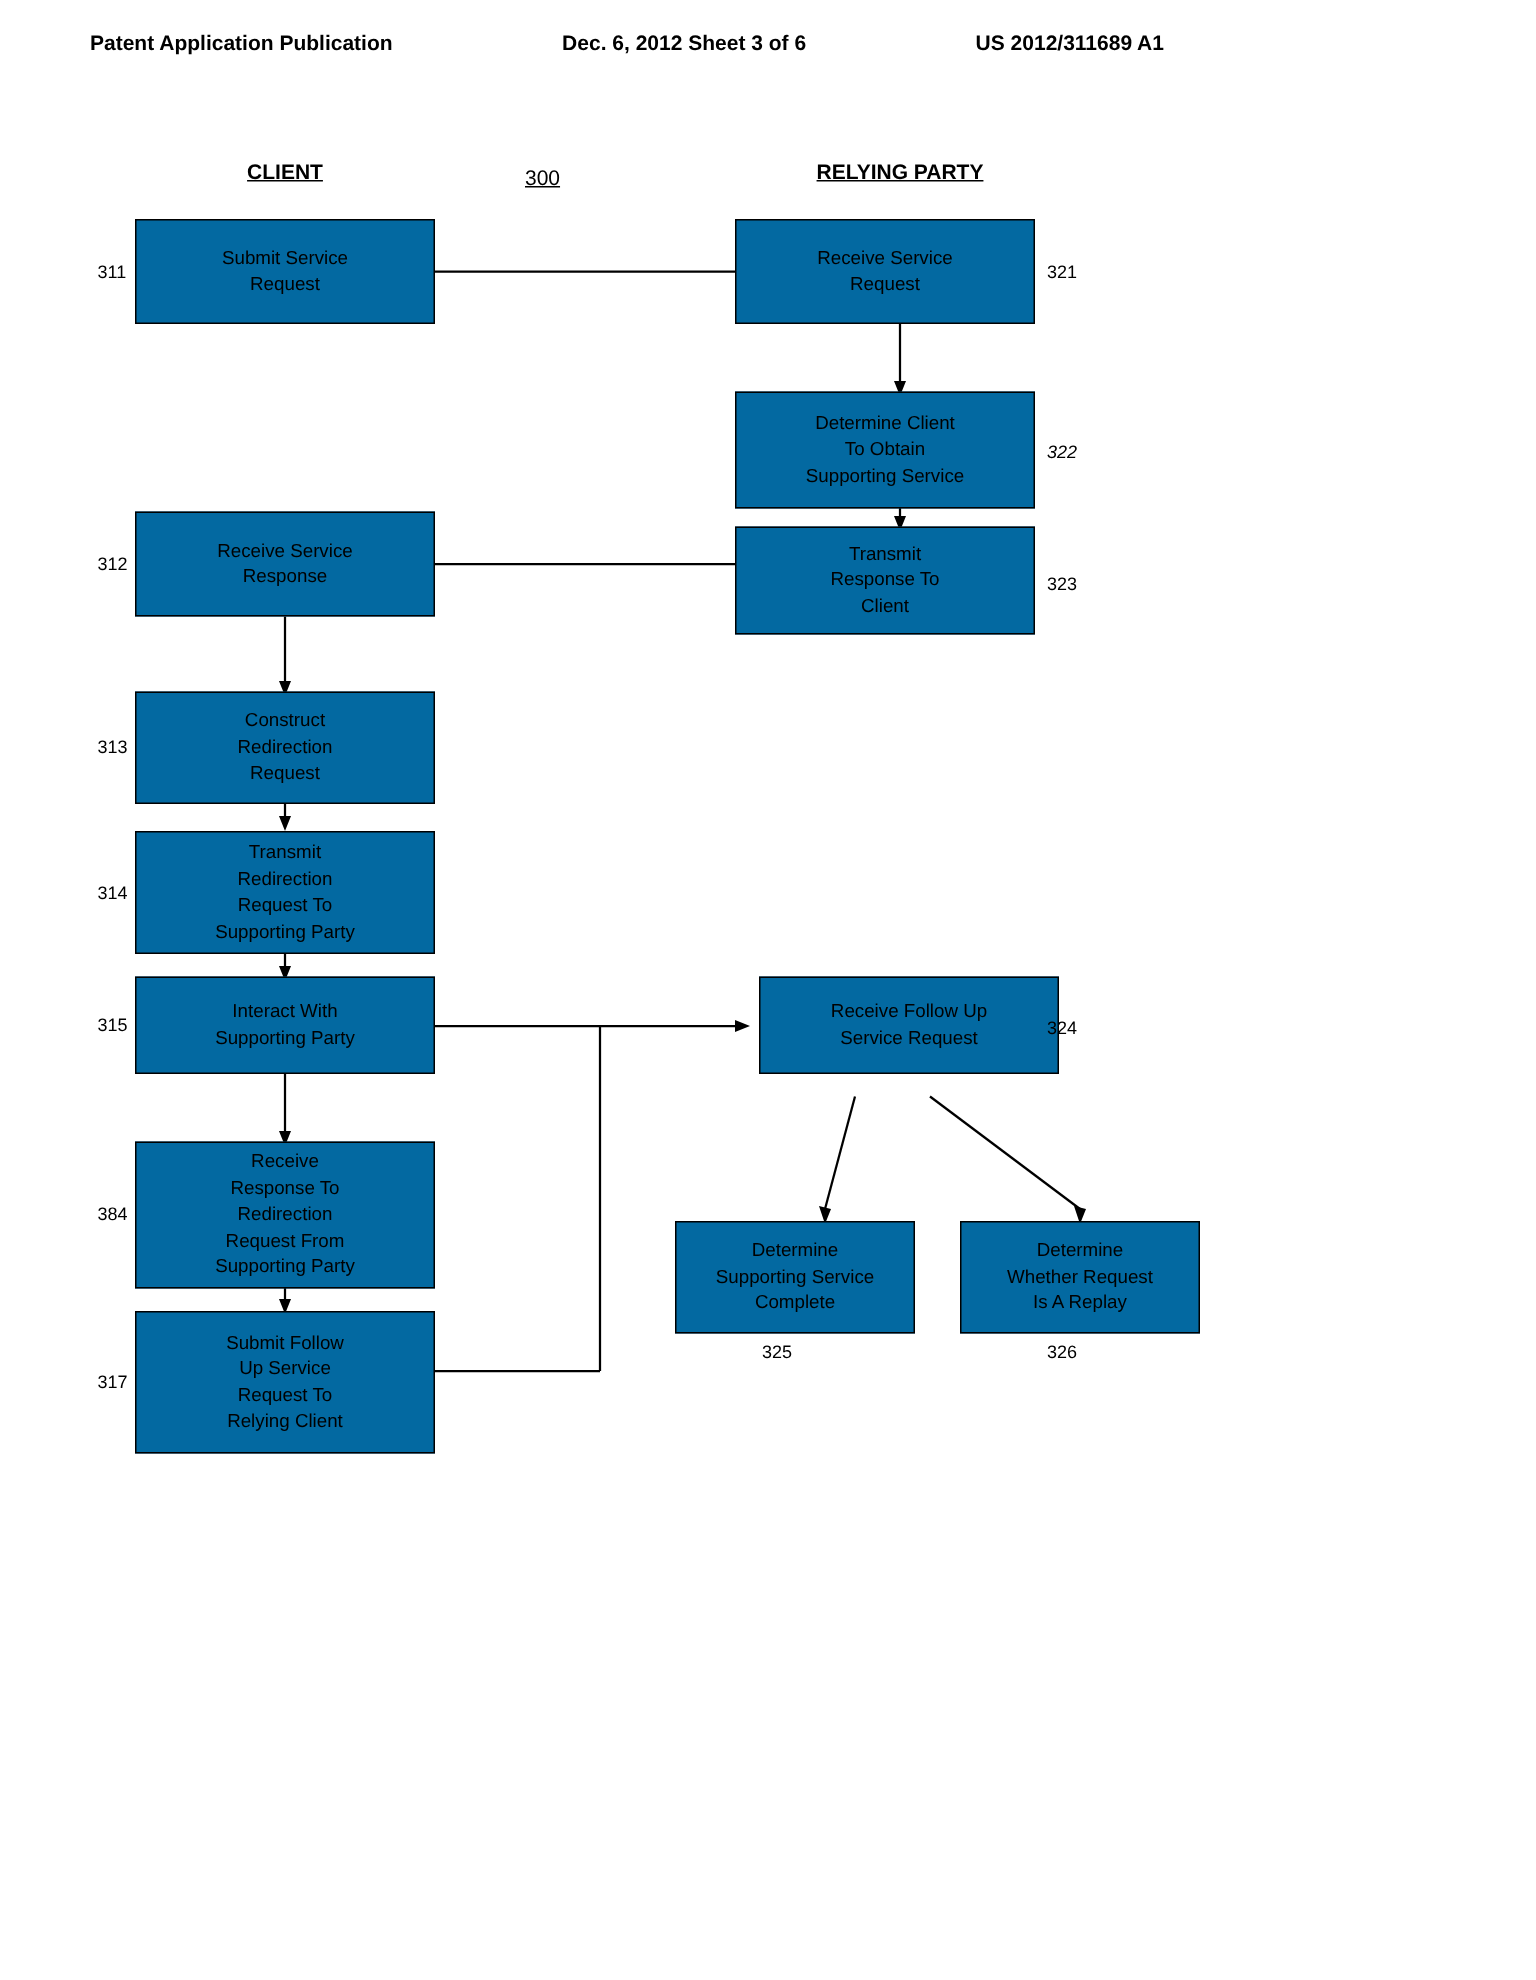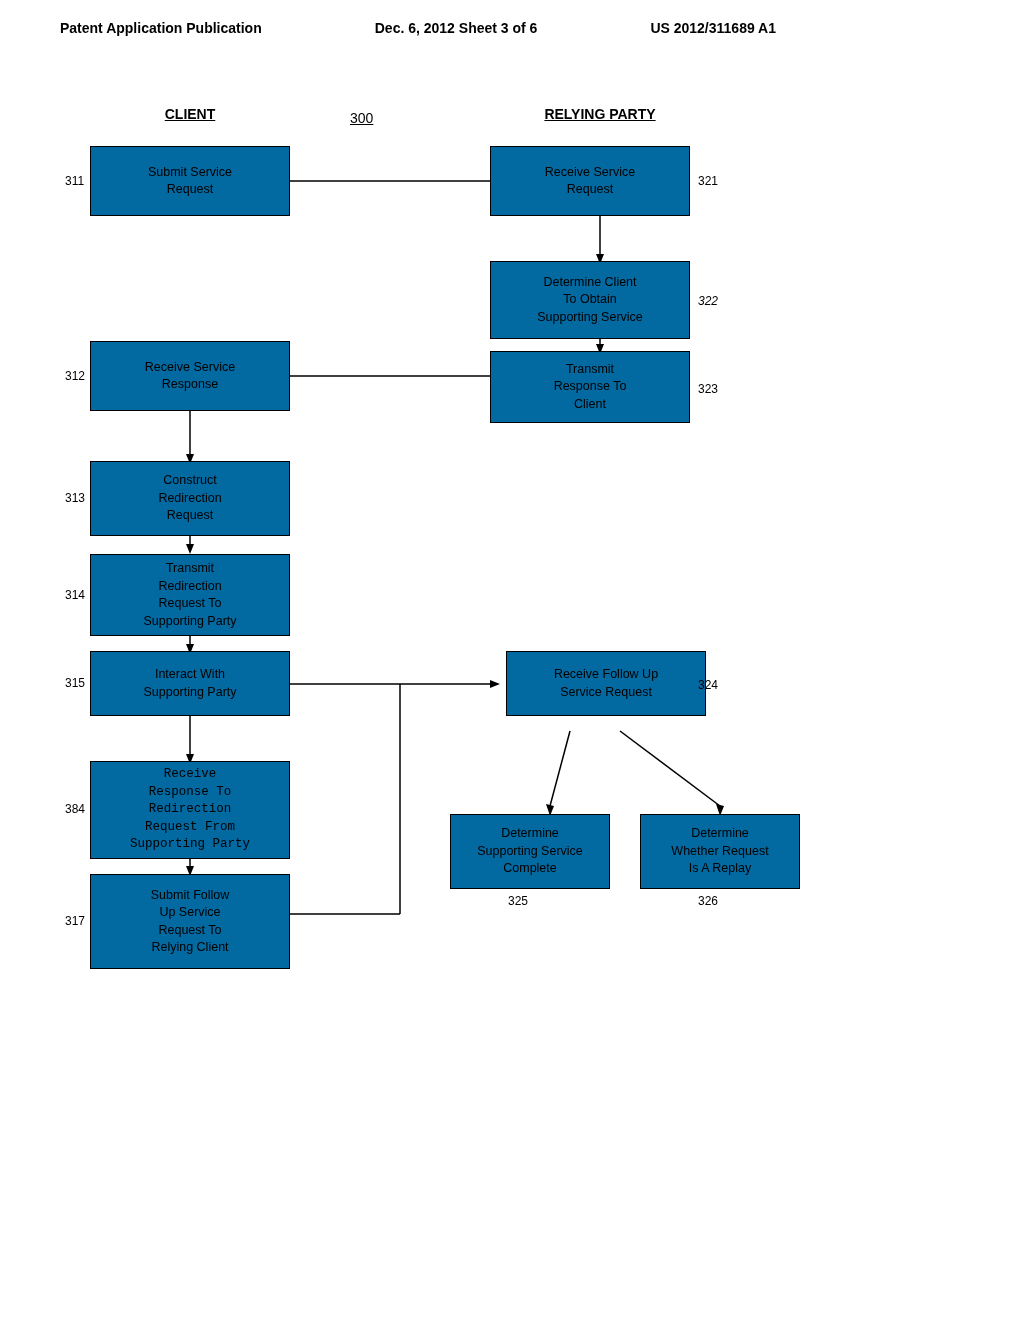--- a/index.html
+++ b/index.html
@@ -161,21 +161,21 @@
 Supporting Party</span>
     </div>
     <div class="label-ref" style="left:5px; top:522px;">314</div>
 
     <div class="box" style="left:30px; top:585px; width:200px; height:65px;">
       <span style="white-space:pre-line;">Interact With
 Supporting Party</span>
     </div>
     <div class="label-ref" style="left:5px; top:610px;">315</div>
 
-    <div class="box" style="left:30px; top:695px; width:200px; height:98px;font-family:Liberation Mono, monospace;">
+    <div class="box" style="left:30px; top:695px; width:200px; height:98px;">
       <span style="white-space:pre-line;">Receive
 Response To
 Redirection
 Request From
 Supporting Party</span>
     </div>
     <div class="label-ref" style="left:5px; top:736px;">384</div>
 
     <div class="box" style="left:30px; top:808px; width:200px; height:95px;">
       <span style="white-space:pre-line;">Submit Follow

